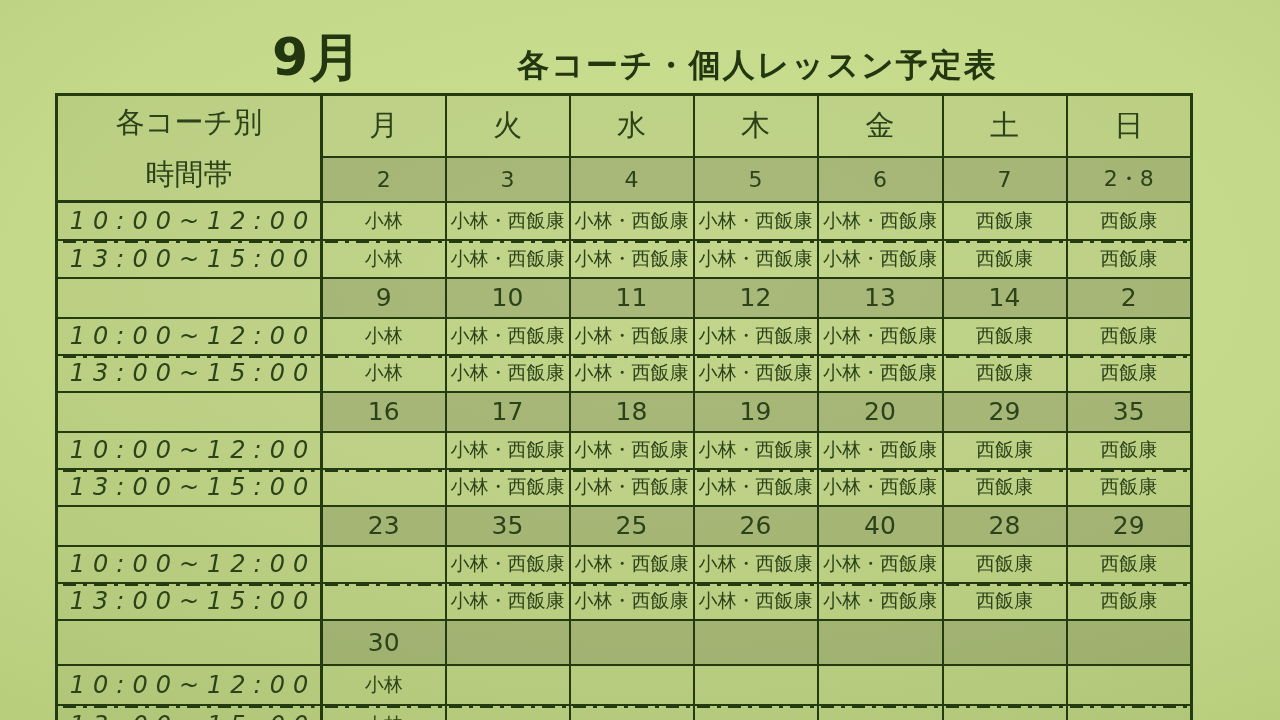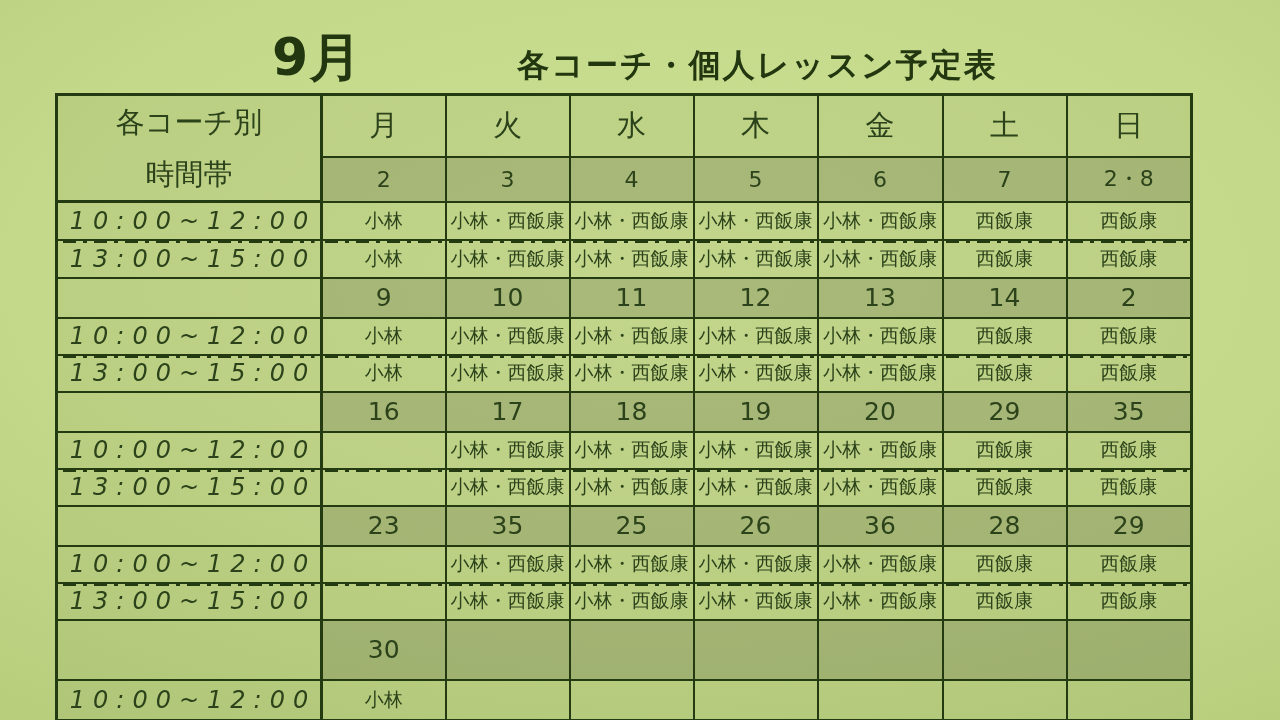--- a/index.html
+++ b/index.html
@@ -49,21 +49,21 @@
     overflow:hidden;
     white-space:nowrap;
   }
   td.lcol{border-right-width:3px;}
   .r-wd{height:44px;}
   .r-wd td{font-size:29px;}
   .r-date-first{height:29px;}
   .r-date-first td{font-size:22px;}
   .r-date{height:40px;}
   .r-date td{font-size:25px;}
-  .r-date-last{height:60px;margin-left:20px;}
+  .r-date-last{height:45px;margin-left:20px;}
   td.shade{background:rgba(96,104,72,.26);}
   .r-slot{height:37px;}
   .r-slot td{font-size:19px;}
   .r-slot.first{height:38px;}
   .r-slot.last{height:40px;}
   td.time{
     font-size:24px;
     letter-spacing:8px;
     text-indent:8px;
     font-style:italic;
@@ -210,21 +210,21 @@
     <td>西飯康</td>
     <td>西飯康</td>
   </tr>
 
   <tr class="r-date">
     <td class="lcol"></td>
     <td class="shade">23</td>
     <td class="shade">35</td>
     <td class="shade">25</td>
     <td class="shade">26</td>
-    <td class="shade">36</td>
+    <td class="shade">40</td>
     <td class="shade">28</td>
     <td class="shade">29</td>
   </tr>
 
   <tr class="r-slot">
     <td class="time lcol">10:00~12:00</td>
     <td></td>
     <td>小林・西飯康</td>
     <td>小林・西飯康</td>
     <td>小林・西飯康</td>

